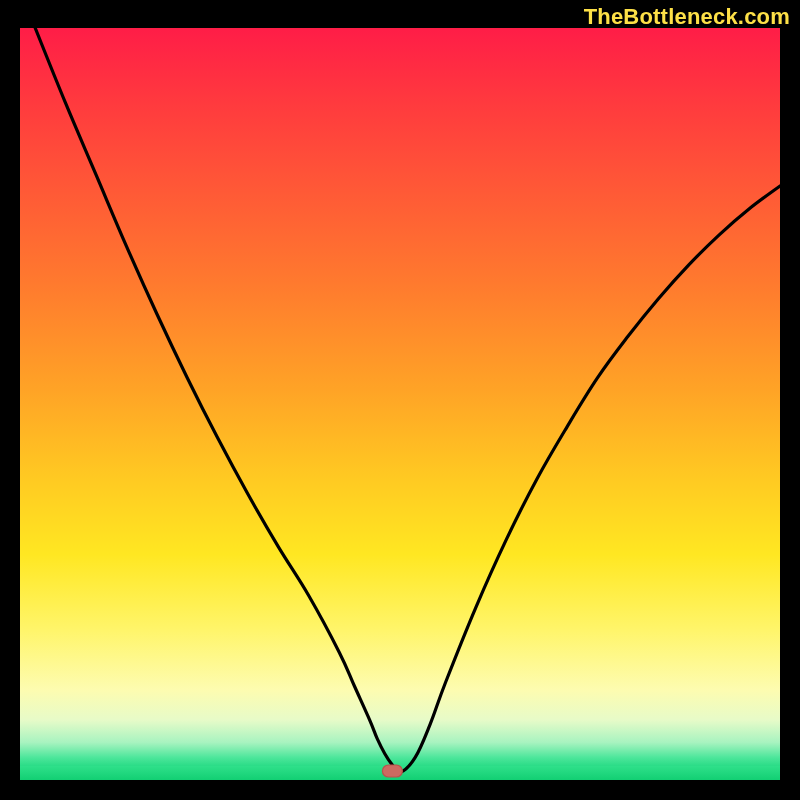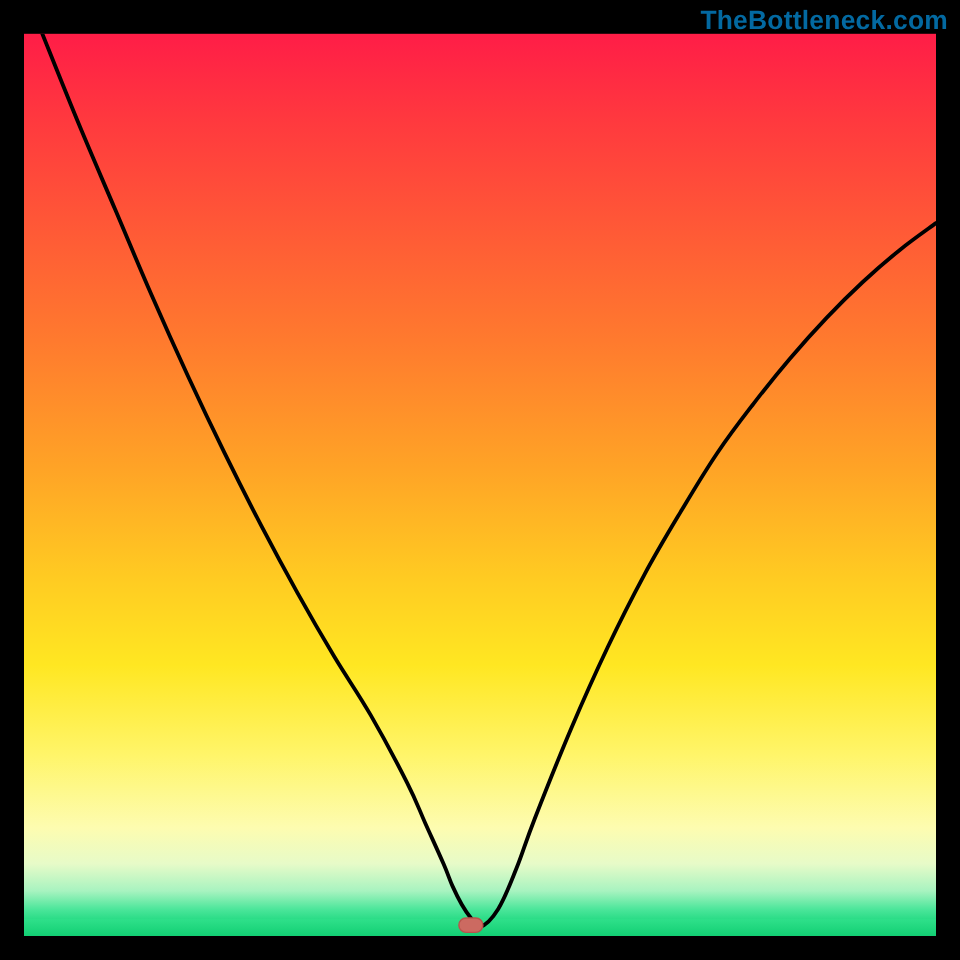--- a/index.html
+++ b/index.html
@@ -14,21 +14,21 @@
   .frame {
     position: relative;
     width: 800px;
     height: 800px;
     background: #000;
   }
   .watermark {
     position: absolute;
     top: 4px;
     right: 10px;
-    color: #0369a1;
+    color: #fde047;
     font-size: 22px;
     font-weight: 600;
     letter-spacing: 0.2px;
     z-index: 10;
     user-select: none;
   }
   .plot-area {
     position: absolute;
     left: 20px;
     top: 28px;

